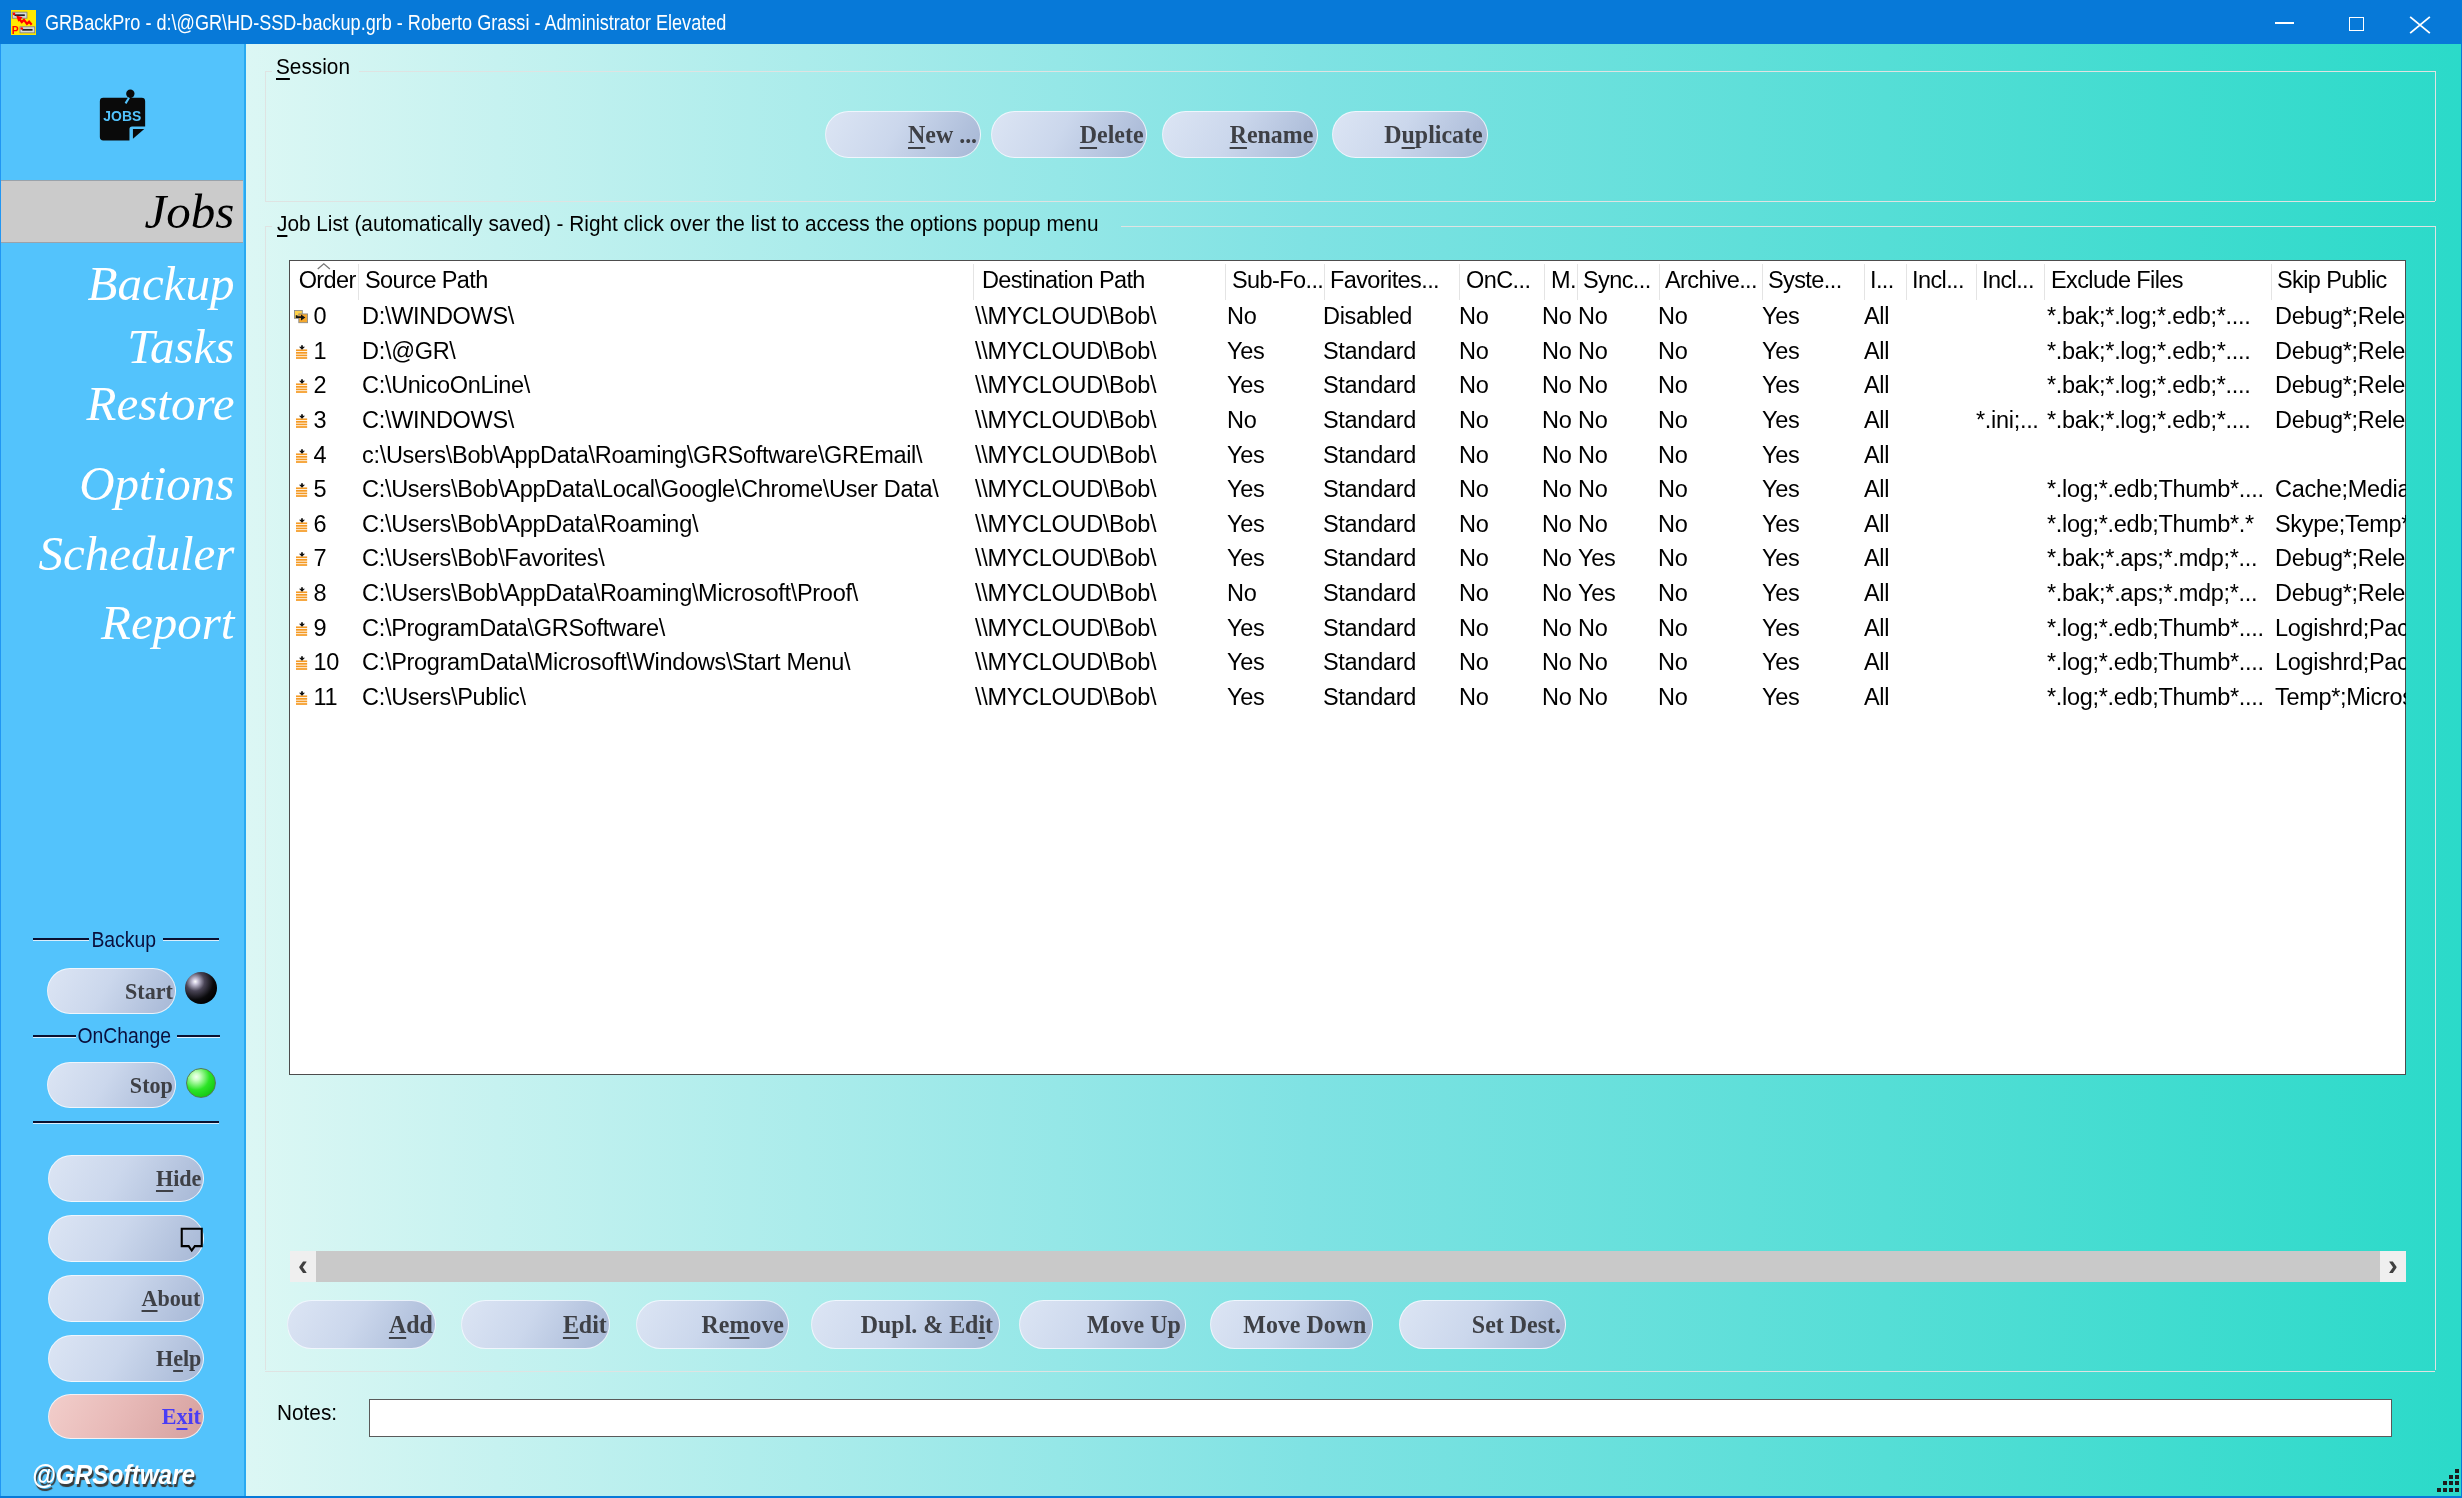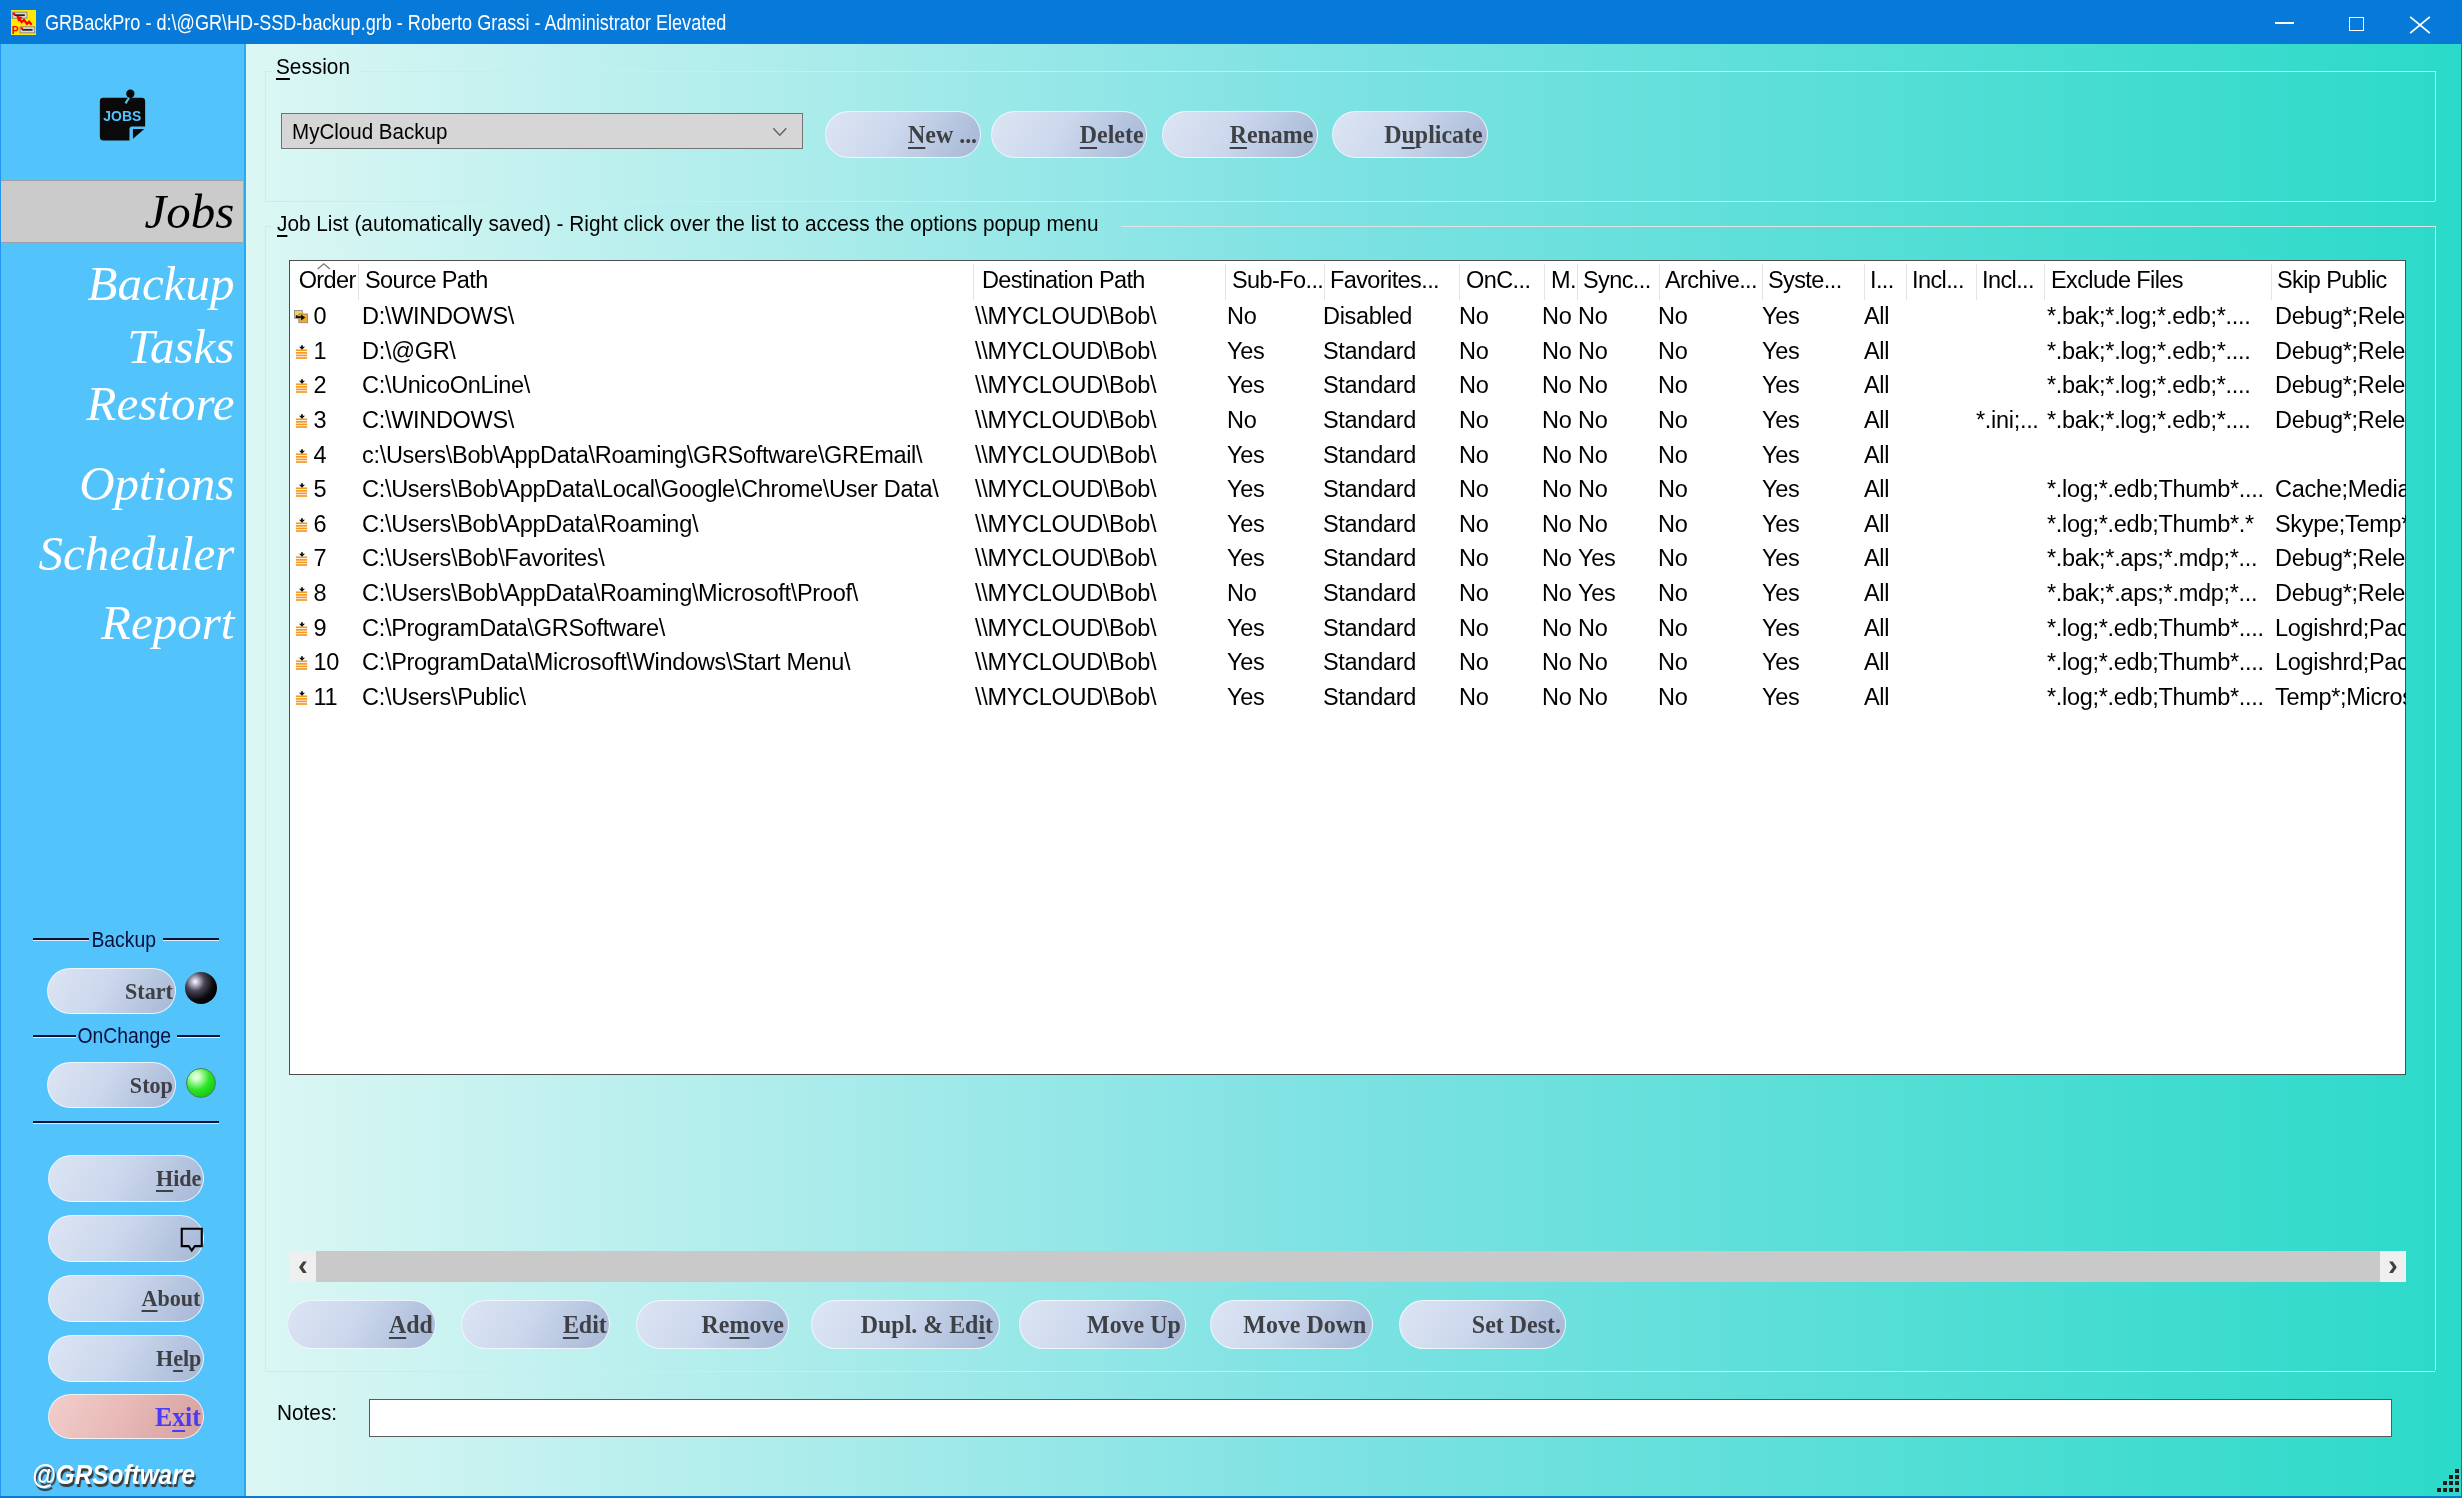--- a/index.html
+++ b/index.html
@@ -90,34 +90,31 @@
   <div class="lline" style="left:32px;top:1077px;width:186px;"></div>
 
   <div class="pill" style="left:47px;top:1111px;width:156px;height:47px;font-size:24px;line-height:45px;"><span class="pt"><u>H</u>ide</span></div>
   <div class="pill" style="left:47px;top:1171px;width:156px;height:47px;">
     <svg style="margin-top:11.3px" width="23.5" height="27" viewBox="0 0 27 31">
       <path d="M2 2 L25 2 L25 22 L17 22 L13.5 27 L10 22 L2 22 Z" fill="none" stroke="#000" stroke-width="2.4"></path>
     </svg>
   </div>
   <div class="pill" style="left:47px;top:1231px;width:156px;height:47px;font-size:24px;line-height:45px;"><span class="pt"><u>A</u>bout</span></div>
   <div class="pill" style="left:47px;top:1291px;width:156px;height:47px;font-size:24px;line-height:45px;"><span class="pt">H<u>e</u>lp</span></div>
-  <div class="pill" style="left:47px;top:1350px;width:156px;height:45px;font-size:28px;line-height:43px;color:#4a3cf5;background:linear-gradient(120deg,#f2cecb 0%,#e8bab8 45%,#d5a09e 100%);"><span class="pt">E<u>x</u>it</span></div>
+  <div class="pill" style="left:47px;top:1350px;width:156px;height:45px;font-size:24px;line-height:43px;color:#4a3cf5;background:linear-gradient(120deg,#f2cecb 0%,#e8bab8 45%,#d5a09e 100%);"><span class="pt">E<u>x</u>it</span></div>
   <div id="grs">@GRSoftware</div>
 </div>
 <div id="main">
   <div class="gline" style="left:19px;top:27px;width:7px;height:0.9px;"></div>
   <div class="gline" style="left:113px;top:27px;width:2076px;height:0.9px;"></div>
   <div class="gline" style="left:19px;top:27px;width:0.9px;height:130px;"></div>
   <div class="gline" style="left:2189px;top:27px;width:0.9px;height:130px;"></div>
   <div class="gline" style="left:19px;top:157px;width:2170px;height:0.9px;"></div>
   <div class="glabel" style="left:30px;top:9.6px;"><span><u>S</u>ession</span></div>
 
-  <div id="combo"><span class="ct">MyCloud Backup</span><svg style="position:absolute;right:14px;top:13px" width="15.6" height="10.4" viewBox="0 0 18 12">
-        <path d="M1.5 1.5 L9 9.5 L16.5 1.5" fill="none" stroke="#606060" stroke-width="1.6"></path>
-      </svg></div>
   <div class="pill spill" style="left:579px;"><span class="pt"><u>N</u>ew ...</span></div>
   <div class="pill spill" style="left:745px;"><span class="pt"><u>D</u>elete</span></div>
   <div class="pill spill" style="left:916px;"><span class="pt"><u>R</u>ename</span></div>
   <div class="pill spill" style="left:1086px;"><span class="pt">D<u>u</u>plicate</span></div>
 
   <div class="gline" style="left:19px;top:182px;width:7px;height:0.9px;"></div>
   <div class="gline" style="left:875px;top:182px;width:1314px;height:0.9px;"></div>
   <div class="gline" style="left:19px;top:182px;width:0.9px;height:1144px;"></div>
   <div class="gline" style="left:2189px;top:182px;width:0.9px;height:1144px;"></div>
   <div class="gline" style="left:19px;top:1327px;width:2170px;height:0.9px;"></div>

